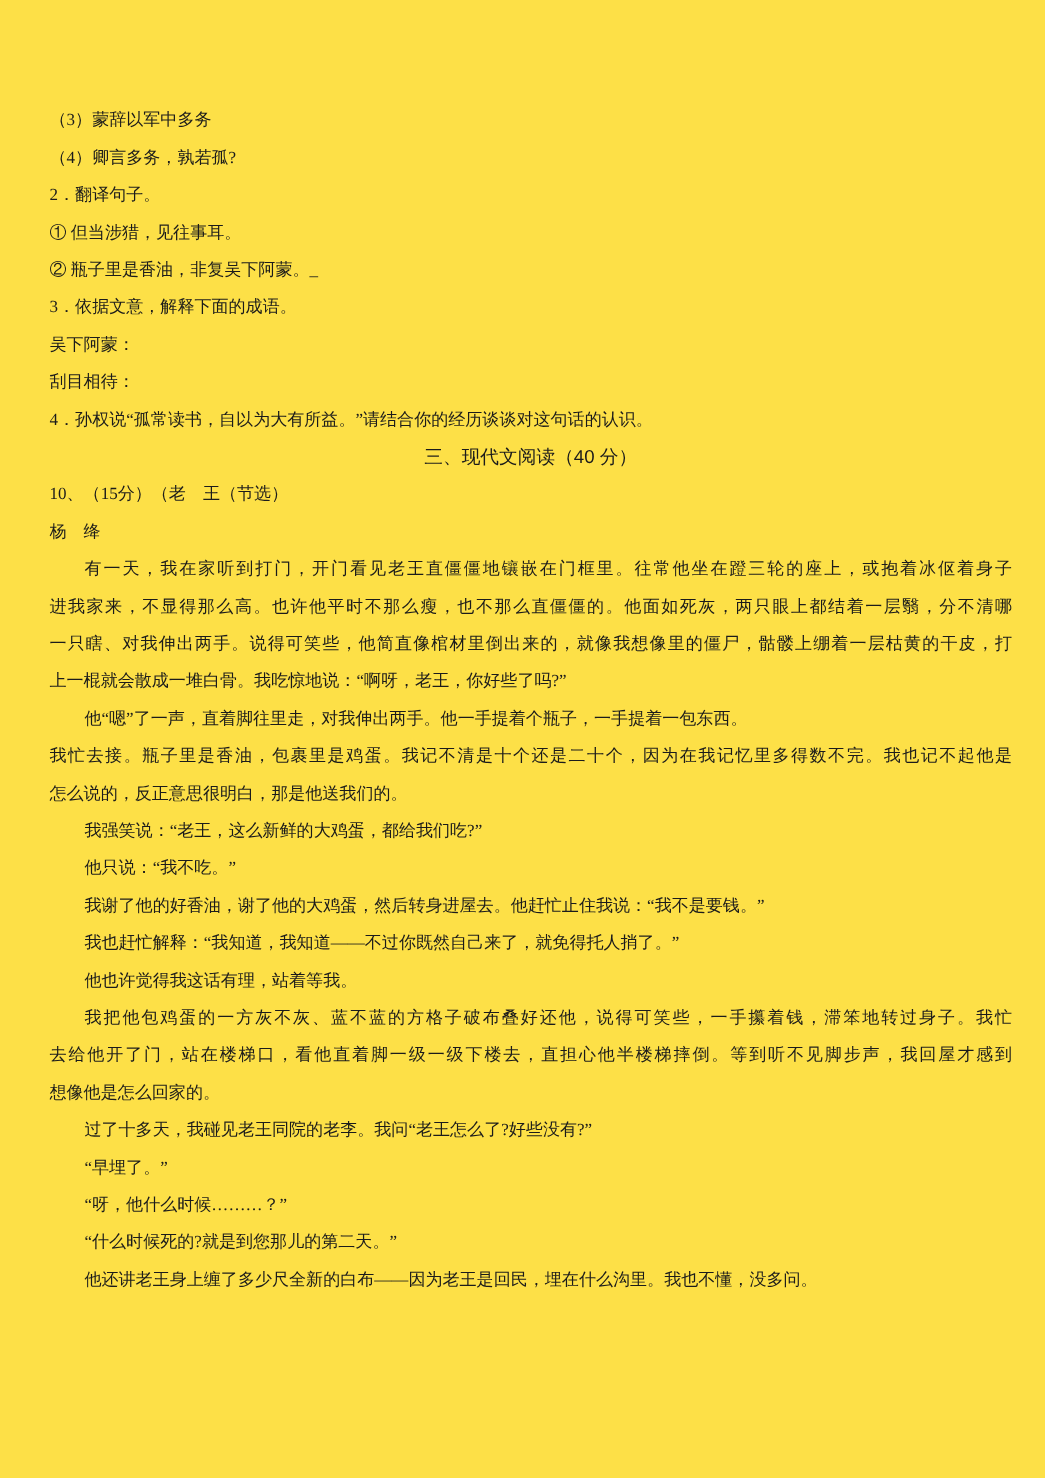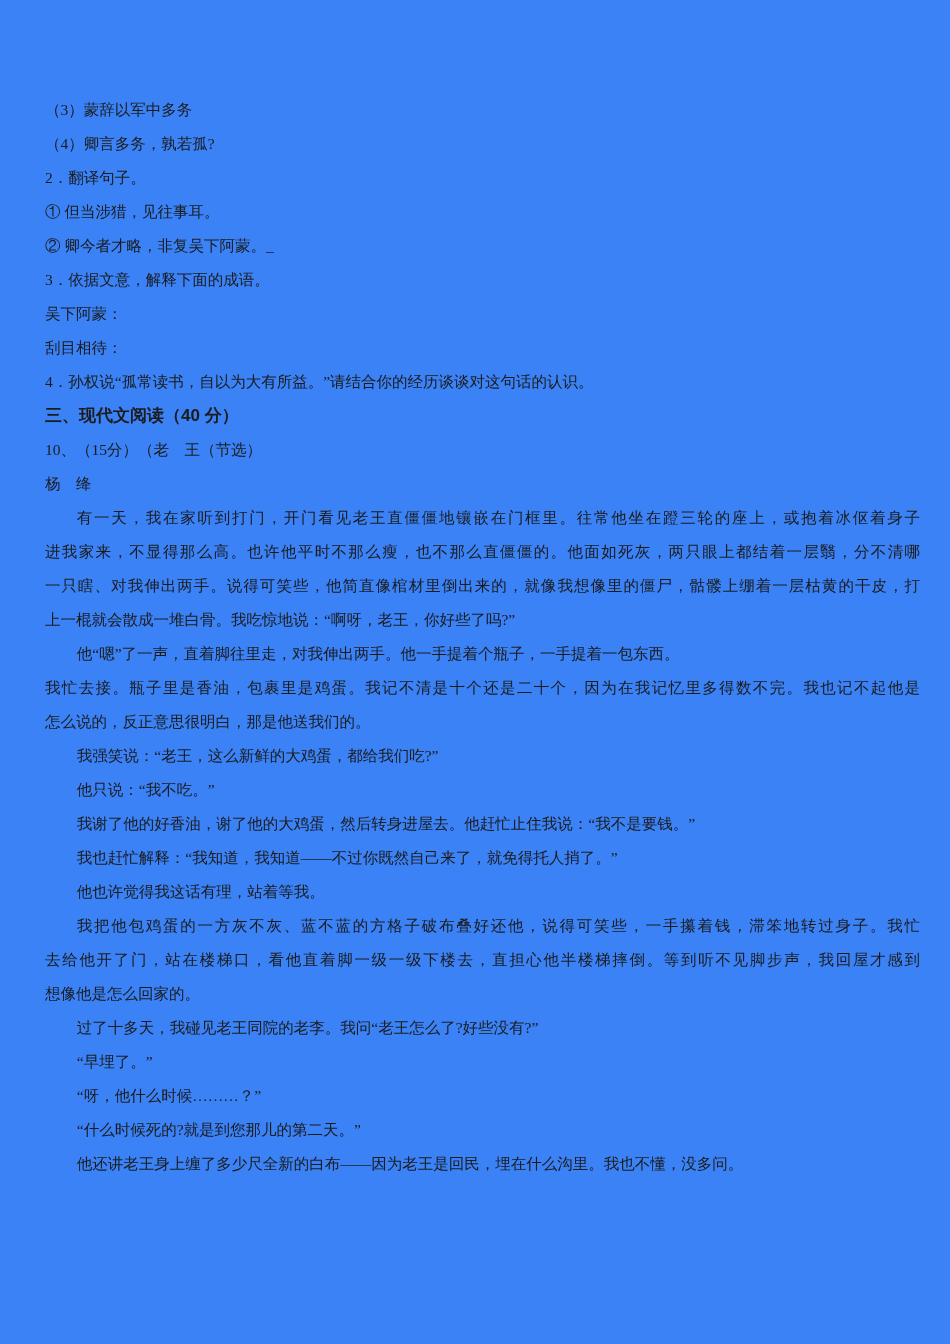--- a/index.html
+++ b/index.html
@@ -31,36 +31,37 @@
   .line.justify {
     text-align: justify;
     text-align-last: justify;
   }
   .line.indent {
     text-indent: 2.05em;
     font-family: Liberation Serif, serif;
   }
   .line.heading {
     font-family: "Liberation Sans", "DejaVu Sans", sans-serif;
-    font-weight: 700;
+    font-weight: 400;
     font-size: 17px;
+    text-align: center;
   }
   section { display: block; }
 </style>
 </head>
 <body>
 
-<div class="page" style="background: #3b82f6; color: rgb(27, 27, 27);">
+<div class="page" style="background: #fde047; color: rgb(27, 27, 27);">
 
   <section>
     <div class="line">（3）蒙辞以军中多务</div>
       <div class="line">（4）卿言多务，孰若孤?</div>
       <div class="line">2．翻译句子。</div>
       <div class="line">① 但当涉猎，见往事耳。</div>
-      <div class="line">② 卿今者才略，非复吴下阿蒙。_</div>
+      <div class="line">② 瓶子里是香油，非复吴下阿蒙。_</div>
       <div class="line">3．依据文意，解释下面的成语。</div>
       <div class="line">吴下阿蒙：</div>
       <div class="line">刮目相待：</div>
       <div class="line">4．孙权说“孤常读书，自以为大有所益。”请结合你的经历谈谈对这句话的认识。</div>
   </section>
 
   <div class="line heading">三、现代文阅读（40 分）</div>
 
   <div class="line">10、（15分）（老　王（节选）</div>
 

